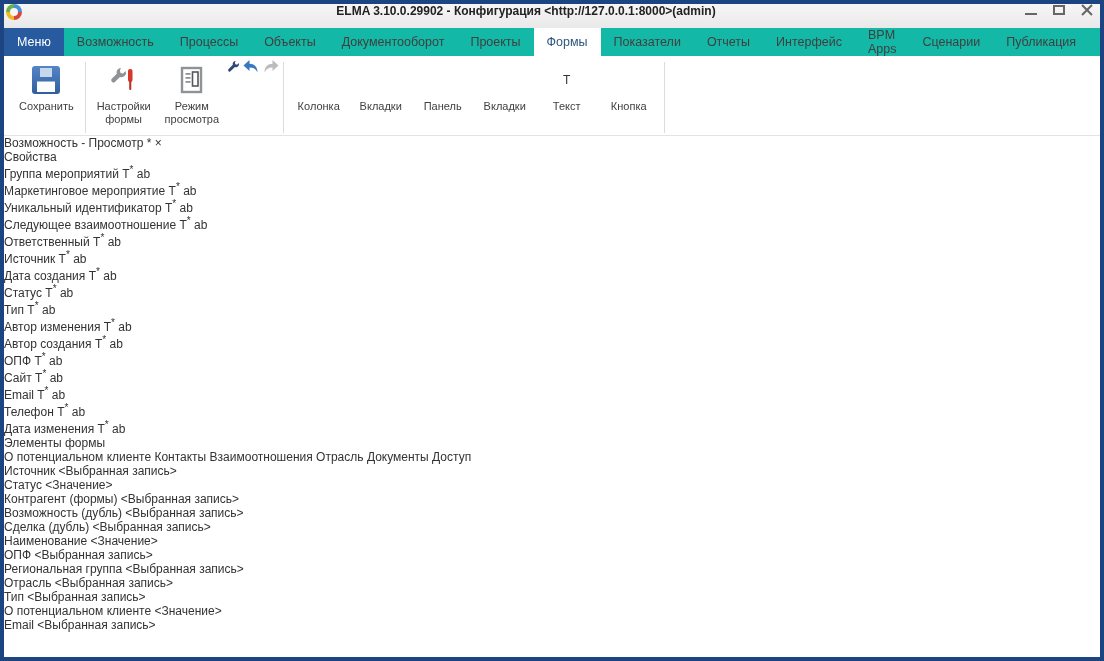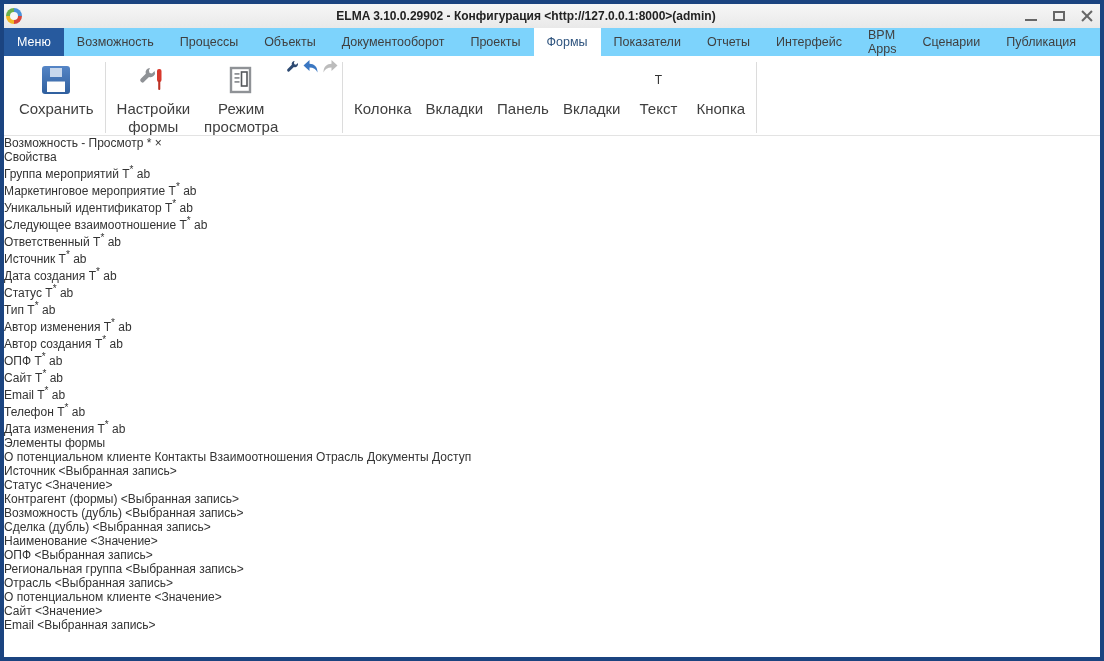--- a/index.html
+++ b/index.html
@@ -2,46 +2,46 @@
 <html><head>
 <meta charset="utf-8">
 <style>
   * { margin:0; padding:0; box-sizing:border-box; }
   html,body { width:1104px; height:661px; }
   body { font-family:"Liberation Sans", sans-serif; font-size:12px; color:#333; }
 
   .window { width:1104px; height:661px; background:#fff; border:4px solid #1b4480; display:flex; flex-direction:column; }
 
   
-  .titlebar { height:24px; background:linear-gradient(#f6f6f6,#e9e9e9); display:flex; align-items:center; padding:0 2px; flex:0 0 auto; }
+  .titlebar { height:24px; background:linear-gradient(#f6f6f6,#e9e9e9); display:flex; align-items:flex-start; padding:0 2px; flex:0 0 auto; }
   .logo { width:16px; height:16px; border-radius:50%; background:conic-gradient(#4a90d9 0 25%, #d9453a 25% 50%, #f2b824 50% 75%, #6ab04c 75% 100%); position:relative; margin-right:6px; }
   .logo::after { content:""; position:absolute; left:4px; top:4px; width:8px; height:8px; border-radius:50%; background:#f6f6f6; }
   .title { flex:1; text-align:center; font-weight:bold; font-size:12px; color:#222; }
   .win-controls { display:flex; gap:14px; align-items:center; margin-right:4px; }
   .wc { width:14px; height:12px; position:relative; cursor:default; }
   .wc-min i { position:absolute; left:1px; right:1px; bottom:1px; height:2px; background:#666; }
   .wc-max i { position:absolute; left:1px; top:1px; right:1px; bottom:1px; border:2px solid #666; }
   .wc-close i { position:absolute; left:6px; top:-1px; width:2px; height:14px; background:#666; }
   .wc-close i.x1 { transform:rotate(45deg); }
   .wc-close i.x2 { transform:rotate(-45deg); }
 
   
-  .menubar { height:28px; background:#7dd3fc; display:flex; align-items:flex-start; flex:0 0 auto;gap:48px; }
+  .menubar { height:28px; background:#14b8a6; display:flex; align-items:flex-start; flex:0 0 auto;gap:48px; }
   .menu-list { display:flex; align-items:stretch; flex:1; }
   .menu-item { display:flex; align-items:center; padding:0 13px; color:#3f3f3f; font-size:12.5px; cursor:default; }
   .menu-item.primary { background:#275a9e; color:#fff; }
   .menu-item.active { background:#fff; color:#30557f; }
   .max-toggle { display:flex; align-items:center; margin-right:8px; }
   .max-knob { width:20px; height:15px; background:#a6a6a6; display:inline-block; }
 
   
   .toolbar { height:80px; background:#fff; border-bottom:1px solid #e3e3e3; display:flex; align-items:flex-start; padding:4px 4px 0 8px; flex:0 0 auto; }
   .tb-btn { display:flex; flex-direction:column; align-items:center; gap:4px; padding:4px 7px; min-width:62px; cursor:default; }
   .tb-ico { height:32px; display:flex; align-items:center; justify-content:center; }
-  .tb-label { font-size:15px; color:#3f3f3f; text-align:center; line-height:1.2; white-space:pre-line; }
+  .tb-label { font-size:11px; color:#3f3f3f; text-align:center; line-height:1.2; white-space:pre-line; }
   .tb-sep { width:1px; background:#dcdcdc; align-self:stretch; margin:2px 4px; }
 
   .icon-save { width:28px; height:28px; background:linear-gradient(#5585c6,#2f5f9e); border-radius:3px; position:relative; }
   .icon-save::before { content:""; position:absolute; top:2px; left:8px; width:12px; height:9px; background:#c7d7ec; }
   .icon-save::after { content:""; position:absolute; bottom:2px; left:5px; width:18px; height:10px; background:#fdfdfd; border-top:1px solid #9db5d4; }
   .icon-closered { width:28px; height:28px; border-radius:50%; background:radial-gradient(circle at 35% 30%, #f township{}#fax;} ; }
   .icon-closered { background:radial-gradient(circle at 35% 30%, #f3806f, #d94433 75%); position:relative; }
   .icon-closered i { position:absolute; left:13px; top:6px; width:3px; height:16px; background:#fff; border-radius:1px; }
   .icon-closered i.x1 { transform:rotate(45deg); }
   .icon-closered i.x2 { transform:rotate(-45deg); }
@@ -485,32 +485,32 @@
                 <div class="field-row">
                   <span class="field-label">Региональная группа</span>
                   <span class="field-value link">&lt;Выбранная запись&gt;</span>
                 </div>
 
                 <div class="field-row">
                   <span class="field-label">Отрасль</span>
                   <span class="field-value link">&lt;Выбранная запись&gt;</span>
                 </div>
 
+                <div class="field-row">
+                  <span class="field-label">Тип</span>
+                  <span class="field-value link">&lt;Выбранная запись&gt;</span>
+                </div>
 
                 <div class="field-row">
                   <span class="field-label">О потенциальном клиенте</span>
                   <span class="field-value placeholder">&lt;Значение&gt;</span>
                 </div>
               </div>
             <div class="panel">
 
-                <div class="field-row">
-                  <span class="field-label">Сайт</span>
-                  <span class="field-value placeholder">&lt;Значение&gt;</span>
-                </div>
 
                 <div class="field-row">
                   <span class="field-label">Email</span>
                   <span class="field-value link">&lt;Выбранная запись&gt;</span>
                 </div>
 
               </div>
           </div>
         </div>
       </div>

